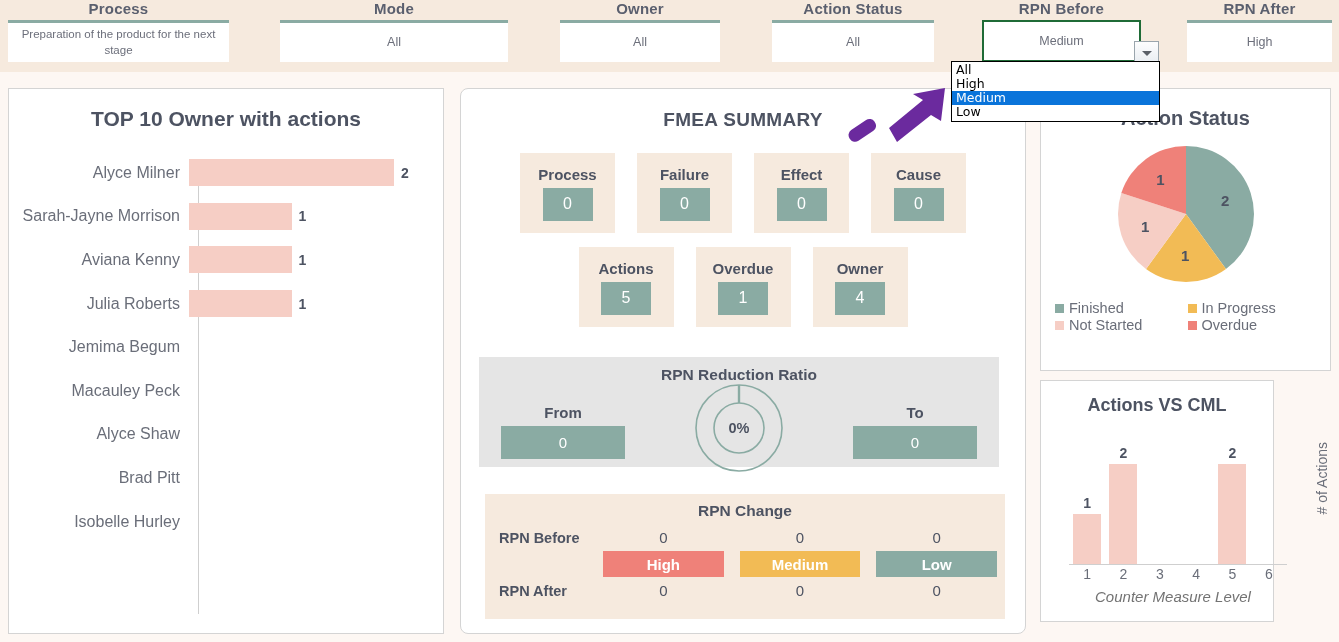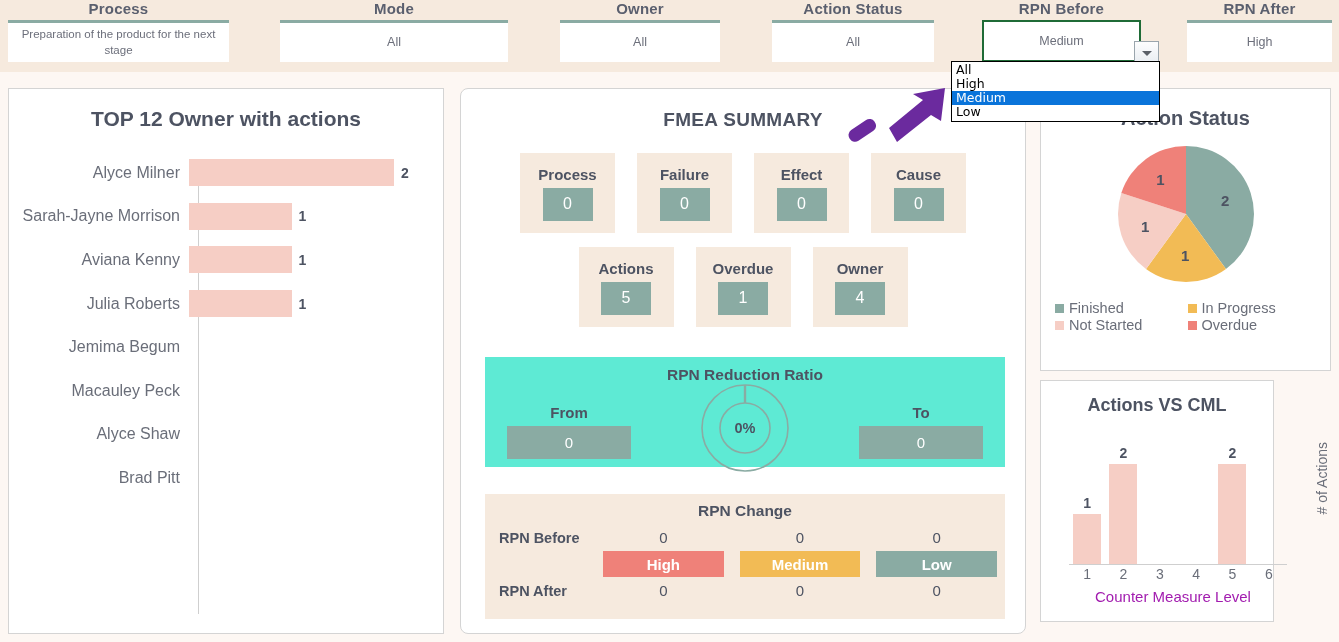--- a/index.html
+++ b/index.html
@@ -110,22 +110,22 @@
   }
   .kpi-label { font-size: 15px; font-weight: bold; color: #4d5362; }
   .kpi-value {
     background: #8aaba3; color: #ffffff; font-size: 16px;
     width: 50px; height: 33px;
     display: flex; align-items: center; justify-content: center;
   }
 
   
   .rpn-ratio {
-    position: absolute; left: 24px; top: 268px; width: 520px; height: 110px;
-    background: #5eead4;
+    position: absolute; left: 18px; top: 268px; width: 520px; height: 110px;
+    background: #e5e5e5;
   }
   .rpn-ratio .sect-title {
     text-align: center; font-size: 15.5px; font-weight: bold;
     color: #4d5362; padding-top: 9px;
   }
   .ratio-body {
     display: flex; align-items: center; justify-content: space-between;
     padding: 0 22px; margin-top: 2px;
   }
   .ratio-side { width: 124px; text-align: center; }
@@ -205,21 +205,21 @@
   }
   .cml-ticks {
     position: absolute; left: 28px; top: 150px; width: 218px;
     display: flex; justify-content: space-around;
   }
   .cml-tick {
     width: 30px; text-align: center; font-size: 14px; color: #6a6e79;
   }
   .cml-xlabel {
     position: absolute; left: 0; top: 172px; width: 264px;
-    text-align: center; font-size: 15px; color: #a21caf;
+    text-align: center; font-size: 15px; color: #737373; font-style: italic;
   }
   .cml-ylabel {
     position: absolute; right: 2px; top: 26px;
     font-size: 14px; color: #6a6e79;
     writing-mode: vertical-rl; transform: rotate(180deg);
   }
 </style>
 </head>
 <body>
 
@@ -270,21 +270,21 @@
   </div>
 
   <svg class="arrow-annot" width="110" height="55">
     <g fill="#6b2a9e">
       <rect x="2" y="36" width="30" height="13" rx="6" transform="rotate(-34 17 42)"></rect>
       <path d="M44 40 L78 12 L68 6 L100 0 L96 33 L86 27 L52 54 Z"></path>
     </g>
   </svg>
 
   <div class="panel" id="panel-top10">
-    <div class="panel-title">TOP 12 Owner with actions</div>
+    <div class="panel-title">TOP 10 Owner with actions</div>
     <div class="bar-axis"></div>
     <div class="bars" id="top10-bars">
         <div class="bar-row">
           <div class="bar-label">Alyce Milner</div>
           <div class="bar-track">
             <div class="bar-fill" style="width: 205px;"></div>
             <div class="bar-value">2</div>
           </div>
         </div>
         <div class="bar-row">
@@ -315,20 +315,24 @@
         <div class="bar-row">
           <div class="bar-label">Macauley Peck</div>
           <div class="bar-track"></div>
         </div>
         <div class="bar-row">
           <div class="bar-label">Alyce Shaw</div>
           <div class="bar-track"></div>
         </div>
         <div class="bar-row">
           <div class="bar-label">Brad Pitt</div>
+          <div class="bar-track"></div>
+        </div>
+        <div class="bar-row">
+          <div class="bar-label">Isobelle Hurley</div>
           <div class="bar-track"></div>
         </div>
       </div>
   </div>
 
   <div class="panel" id="panel-fmea">
     <div class="panel-title">FMEA SUMMARY</div>
 
     <div class="kpi-row r1" id="kpi-row-1">
         <div class="kpi">

